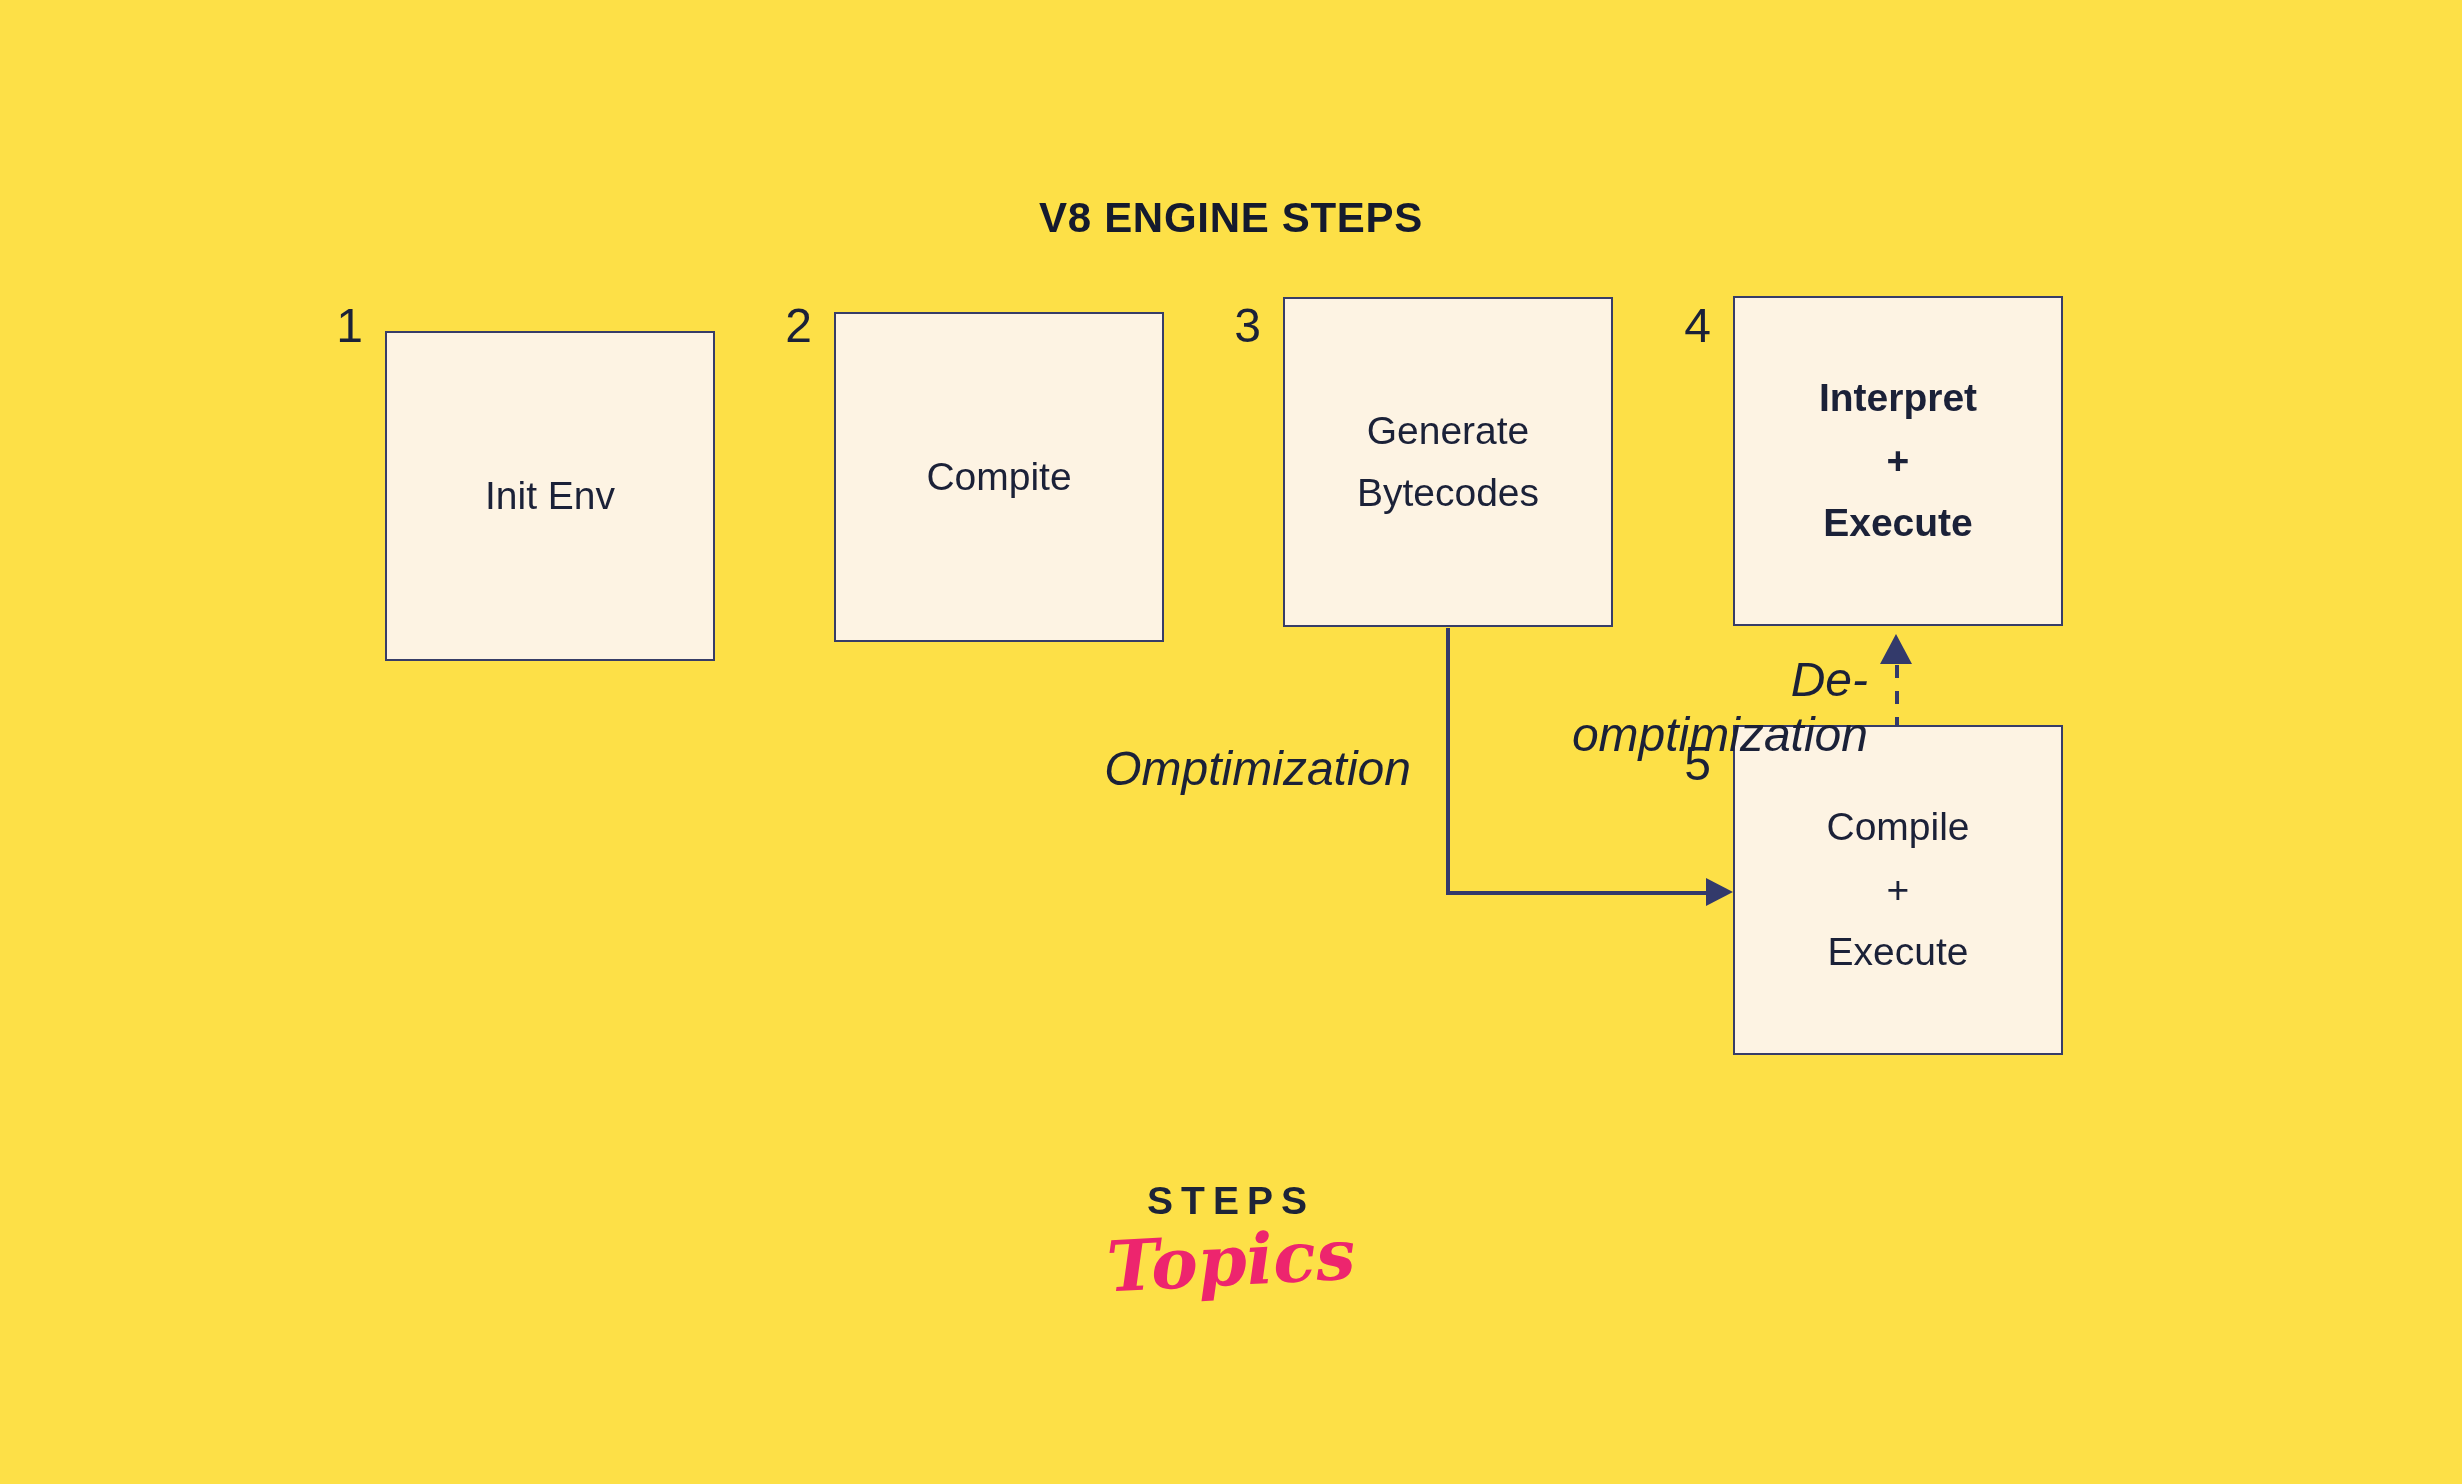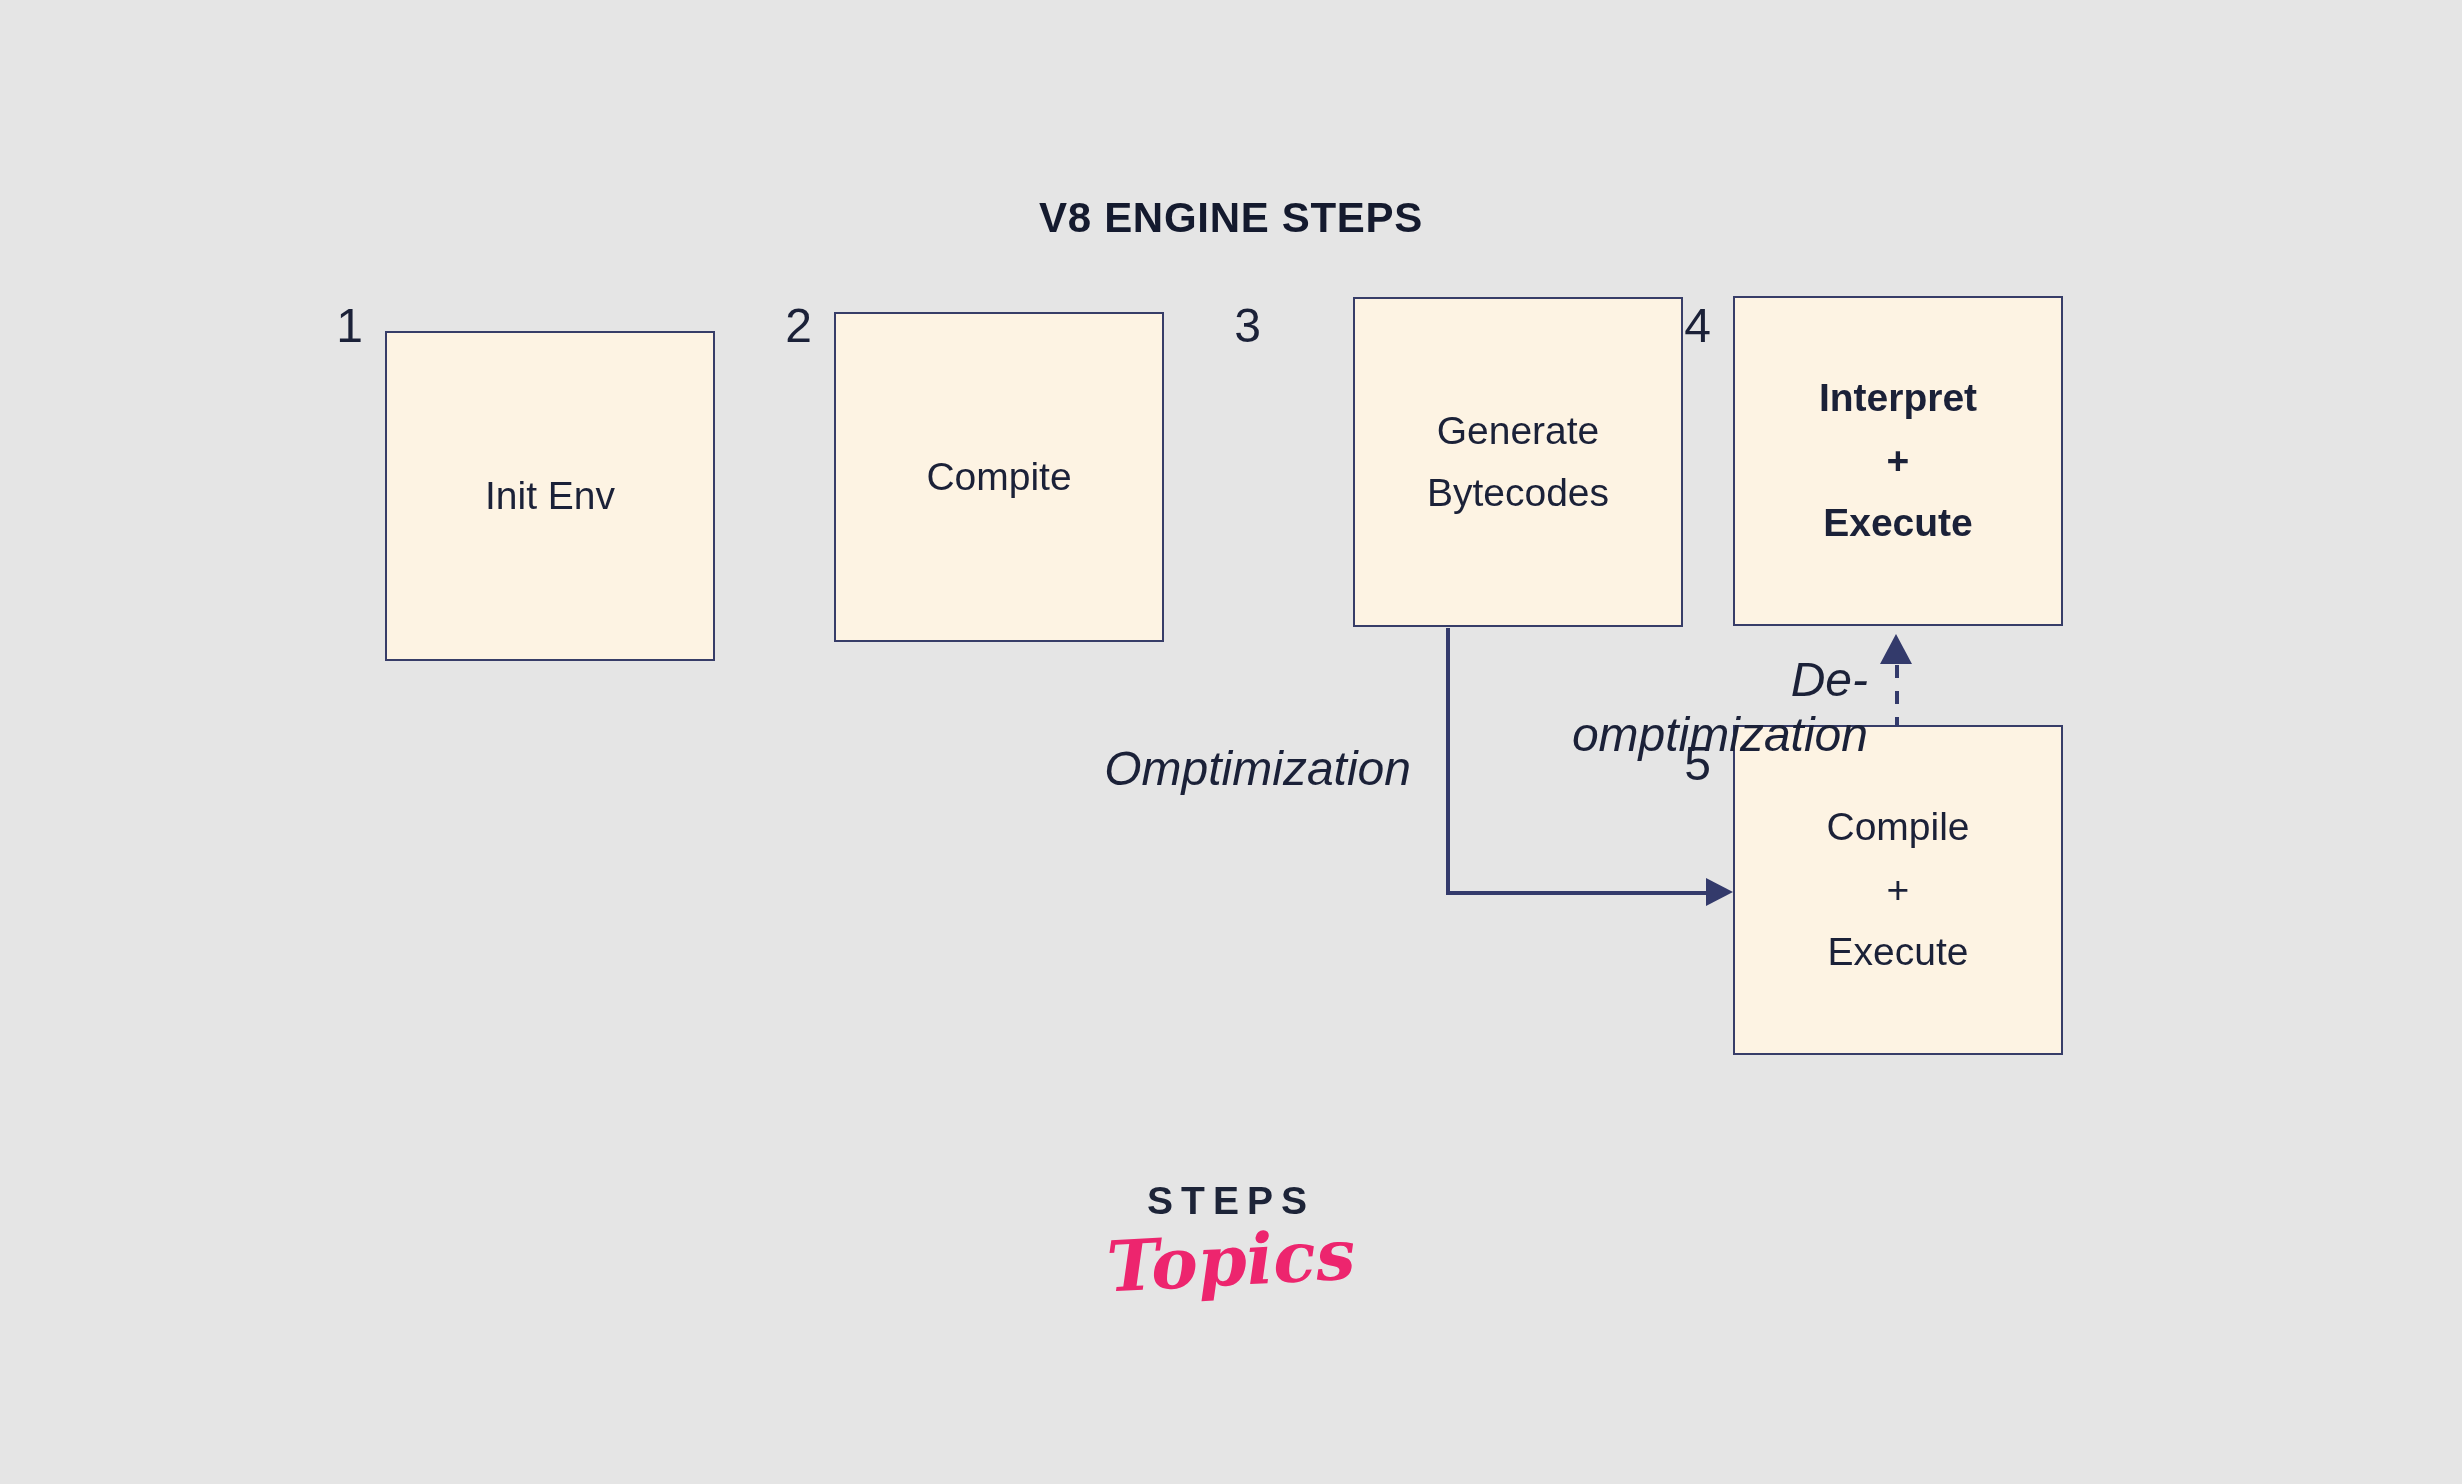--- a/index.html
+++ b/index.html
@@ -1,20 +1,20 @@
 <!DOCTYPE html>
 <html style="font-size:11.6px"><head>
 <meta charset="utf-8">
 <style>
   html,body{margin:0;padding:0;background:#ffffff;}
   #canvas{
     position:relative;
     width:2462px;
     height:1484px;
-    background:#e5e5e5;
+    background:#fde047;
     font-family:"Liberation Sans", sans-serif;
     color:#1b2138;
     overflow:hidden;
   }
   .title{
     position:absolute;
     left:0; top:194px; width:2462px;
     text-align:center;
     font-size:42px;
     font-weight:700;
@@ -33,21 +33,21 @@
     text-align:center;
   }
   .box .label{
     font-size:39px;
     line-height:1.6;
     white-space:pre-line;
     color:#1b2138;
   }
   .b1{left:385px;  top:297px;margin-top:34px;}
   .b2{left:834px; top:280px;margin-top:32px;}
-  .b3{left:1353px; top:297px;align-items:center;}
+  .b3{left:1283px; top:297px;align-items:center;}
   .b4{left:1733px; top:296px;font-weight:bold;}
   .b5{left:1733px; top:725px;}
   .num{
     position:absolute;
     width:65px;
     text-align:right;
     font-size:48px;
     color:#1b2138;
   }
   .n1{left:298px;  top:298px;}

